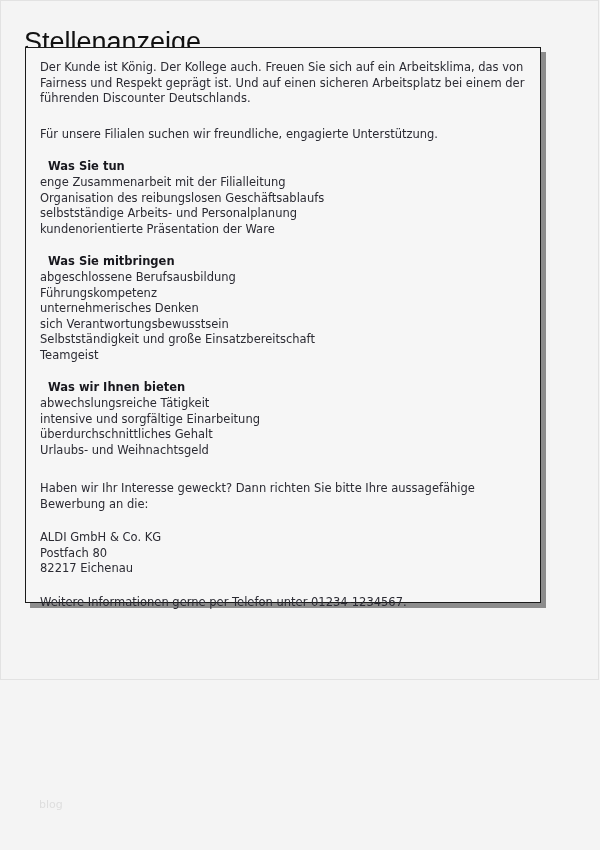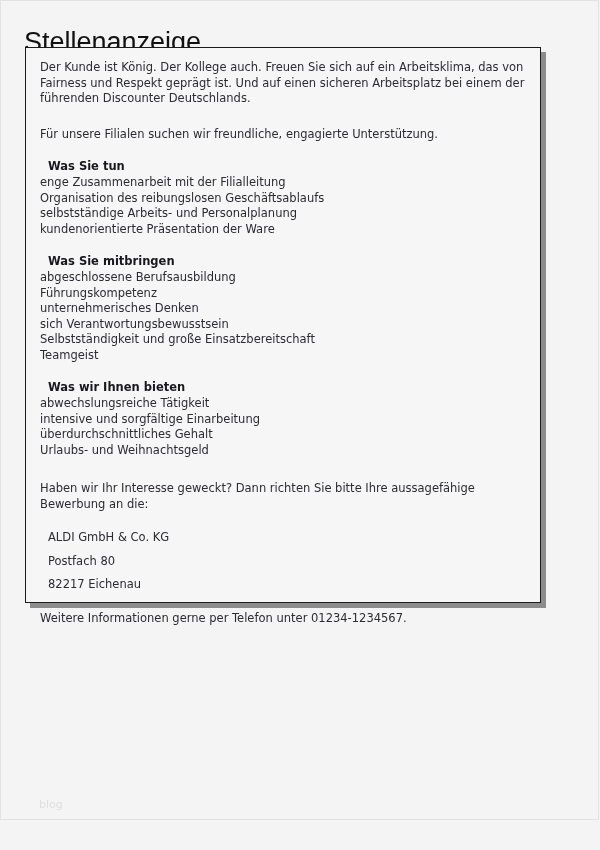--- a/index.html
+++ b/index.html
@@ -13,21 +13,21 @@
     font-family: "DejaVu Sans", sans-serif;
     overflow: hidden;
   }
 
   
   #page-frame {
     position: absolute;
     left: 0;
     top: 0;
     width: 599px;
-    height: 820px;
+    height: 680px;
     box-sizing: border-box;
     border: 1px solid #e2e2e2;
     background: #f4f4f4;
   }
 
   
   #page-title {
     position: absolute;
     left: 23px;
     top: 6px;
@@ -108,21 +108,21 @@
   }
 
   .address {
     margin-top: 18px;
   }
 
   .address-line {
     font-size: 11.5px;
     line-height: 15.5px;
     color: #2b2b33;
-    margin: 8px;
+    margin: 0;
   }
 
   .phone {
     margin-top: 18px;
   }
 
   
   #watermark {
     position: absolute;
     left: 38px;

